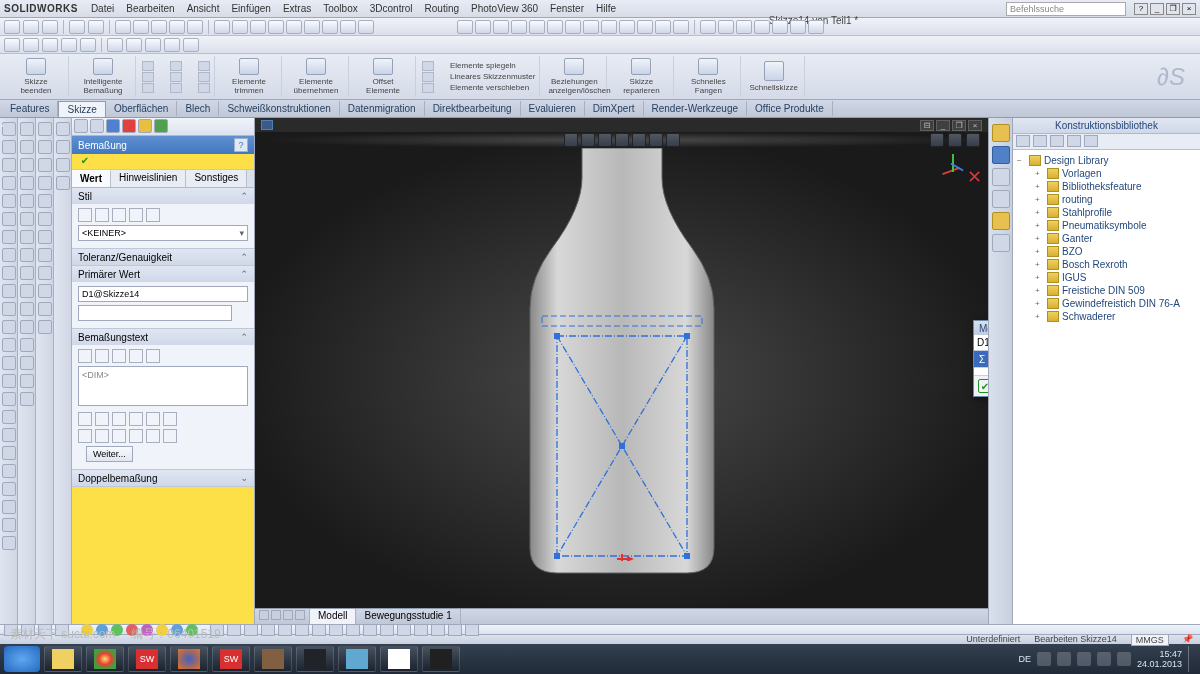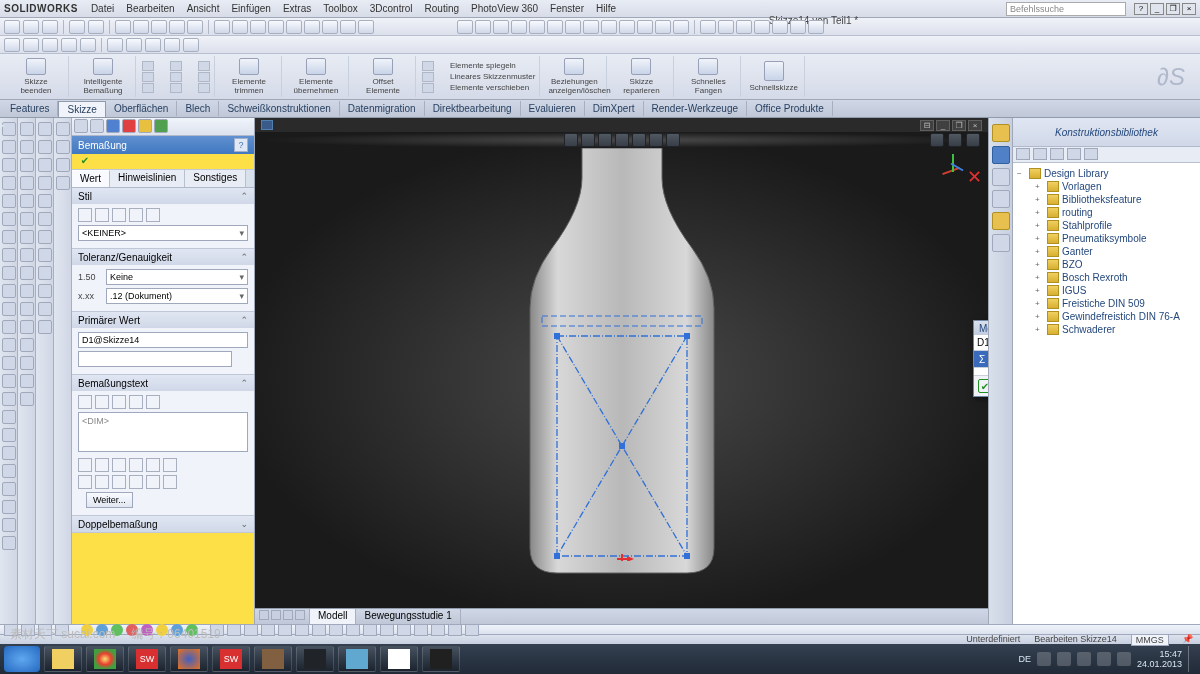--- a/index.html
+++ b/index.html
@@ -49,21 +49,21 @@
 .pi.yellow { background: #e8c040; }
 .pi.blue { background: #5080d0; }
 .pi.green { background: #50a050; }
 .pi.g { background: #d0d8e8; }
 .prop-header { height: 18px; background: linear-gradient(#6090d0,#4078c0); color: #fff; padding: 2px 6px; display: flex; align-items: center; }
 .prop-header .q { margin-left: auto; width: 14px; height: 14px; background: #e0e8f4; border: 1px solid #a0b0cc; color: #4078c0; text-align: center; font-size: 9px; line-height: 12px; }
 .accept-row { height: 16px; display: flex; gap: 3px; padding: 1px 6px; border-bottom: 1px solid #c0c8d8; }
 .accept-row span { width: 14px; height: 14px; font-size: 10px; text-align: center; }
 .sub-tabs { height: 18px; display: flex; background: #d8e0ec; border-bottom: 1px solid #b0b8cc; }
 .sub-tab { padding: 2px 8px; font-size: 10px; border-right: 1px solid #b8c0d0; background: #e8ecf4; }
-.sub-tab.active { background: #f8faff; border-top: 1px solid #fff; font-weight: 400; }
+.sub-tab.active { background: #f8faff; border-top: 1px solid #fff; font-weight: 700; }
 .prop-section { border-bottom: 1px solid #c0c8d8; }
 .prop-sec-head { height: 16px; background: linear-gradient(#e0e6f2,#d0d8e8); padding: 1px 6px; display: flex; align-items: center; font-weight: 500; }
 .prop-sec-head .collapse { margin-left: auto; font-size: 9px; color: #666; }
 .prop-body { padding: 4px 6px; background: #f0f4fa; }
 .prop-row { display: flex; align-items: center; gap: 4px; margin-bottom: 3px; }
 .prop-label { font-size: 9px; color: #444; flex-shrink: 0; width: 24px; }
 .prop-input { flex: 1; height: 16px; background: #fff; border: 1px solid #a0a8bc; font-size: 9px; padding: 0 3px; display: flex; align-items: center; }
 .prop-select { flex: 1; height: 16px; background: #fff; border: 1px solid #a0a8bc; font-size: 9px; padding: 0 3px; display: flex; align-items: center; }
 .prop-select::after { content: "▾"; margin-left: auto; color: #666; }
 .icon-row { display: flex; gap: 3px; margin-bottom: 3px; }
@@ -98,21 +98,21 @@
 .md-actions { height: 20px; display: flex; align-items: center; padding: 2px 4px; gap: 3px; }
 .mda { width: 14px; height: 14px; border: 1px solid #a0a8bc; border-radius: 2px; display: flex; align-items: center; justify-content: center; font-size: 10px; }
 .mda.ok { color: #209020; border-color: #209020; }
 
 
 .task-pane-toggle { width: 24px; background: linear-gradient(90deg,#d8e0ec,#c8d0e0); border-left: 1px solid #a0a8b8; display: flex; flex-direction: column; gap: 4px; padding: 6px 0; }
 .tp-icon { width: 18px; height: 18px; margin: 0 auto; background: #e8c050; border: 1px solid #b09020; border-radius: 2px; }
 .tp-icon.b { background: #5080c8; border-color: #3060a0; }
 .tp-icon.g { background: #d0d8e8; border-color: #a0a8bc; }
 .task-pane { width: 188px; background: #e8ecf4; border-left: 1px solid #a0a8b8; display: flex; flex-direction: column; }
-.tp-title { height: 29px; background: linear-gradient(#e0e6f2,#d0d8e8); font-size: 10px; text-align: center; color: #24487c; border-bottom: 1px solid #b0b8cc; display: flex; align-items: center; justify-content: center; font-style: italic; }
+.tp-title { height: 16px; background: linear-gradient(#e0e6f2,#d0d8e8); font-size: 10px; text-align: center; color: #24487c; border-bottom: 1px solid #b0b8cc; display: flex; align-items: center; justify-content: center; }
 .tp-icons { height: 16px; display: flex; gap: 3px; padding: 1px 3px; border-bottom: 1px solid #b8c0d0; }
 .tp-icons span { width: 14px; height: 12px; background: #d0d8e8; border: 1px solid #a0a8bc; }
 .tp-tree { flex: 1; background: #fff; padding: 4px; font-size: 10px; color: #24487c; overflow: auto; }
 .tnode { display: flex; align-items: center; gap: 3px; padding: 1px 0; }
 .tnode .exp { width: 9px; font-size: 8px; color: #666; }
 .tnode .ficon { width: 12px; height: 11px; background: linear-gradient(#f0d060,#d8b030); border: 1px solid #b09020; }
 .tnode.child { padding-left: 18px; }
 
 
 .vp-bottom-tabs { height: 16px; background: linear-gradient(#d0d8e8,#c0c8d8); display: flex; font-size: 10px; border-top: 1px solid #909cac; }
@@ -442,30 +442,20 @@
             <div class="prop-select">&lt;KEINER&gt;</div>
           </div>
       </div>
     </div>
 
     <div class="prop-section">
       <div class="prop-sec-head">
           <span>Toleranz/Genauigkeit</span>
           <span class="collapse">⌃</span>
         </div>
-      <div class="prop-body">
-        <div class="prop-row">
-            <span class="prop-label">1.50</span>
-            <div class="prop-select">Keine</div>
-          </div>
-        <div class="prop-row">
-            <span class="prop-label">x.xx</span>
-            <div class="prop-select">.12 (Dokument)</div>
-          </div>
-      </div>
     </div>
 
     <div class="prop-section">
       <div class="prop-sec-head">
           <span>Primärer Wert</span>
           <span class="collapse">⌃</span>
         </div>
       <div class="prop-body">
         <div class="prop-row">
             <div class="prop-input">D1@Skizze14</div>

